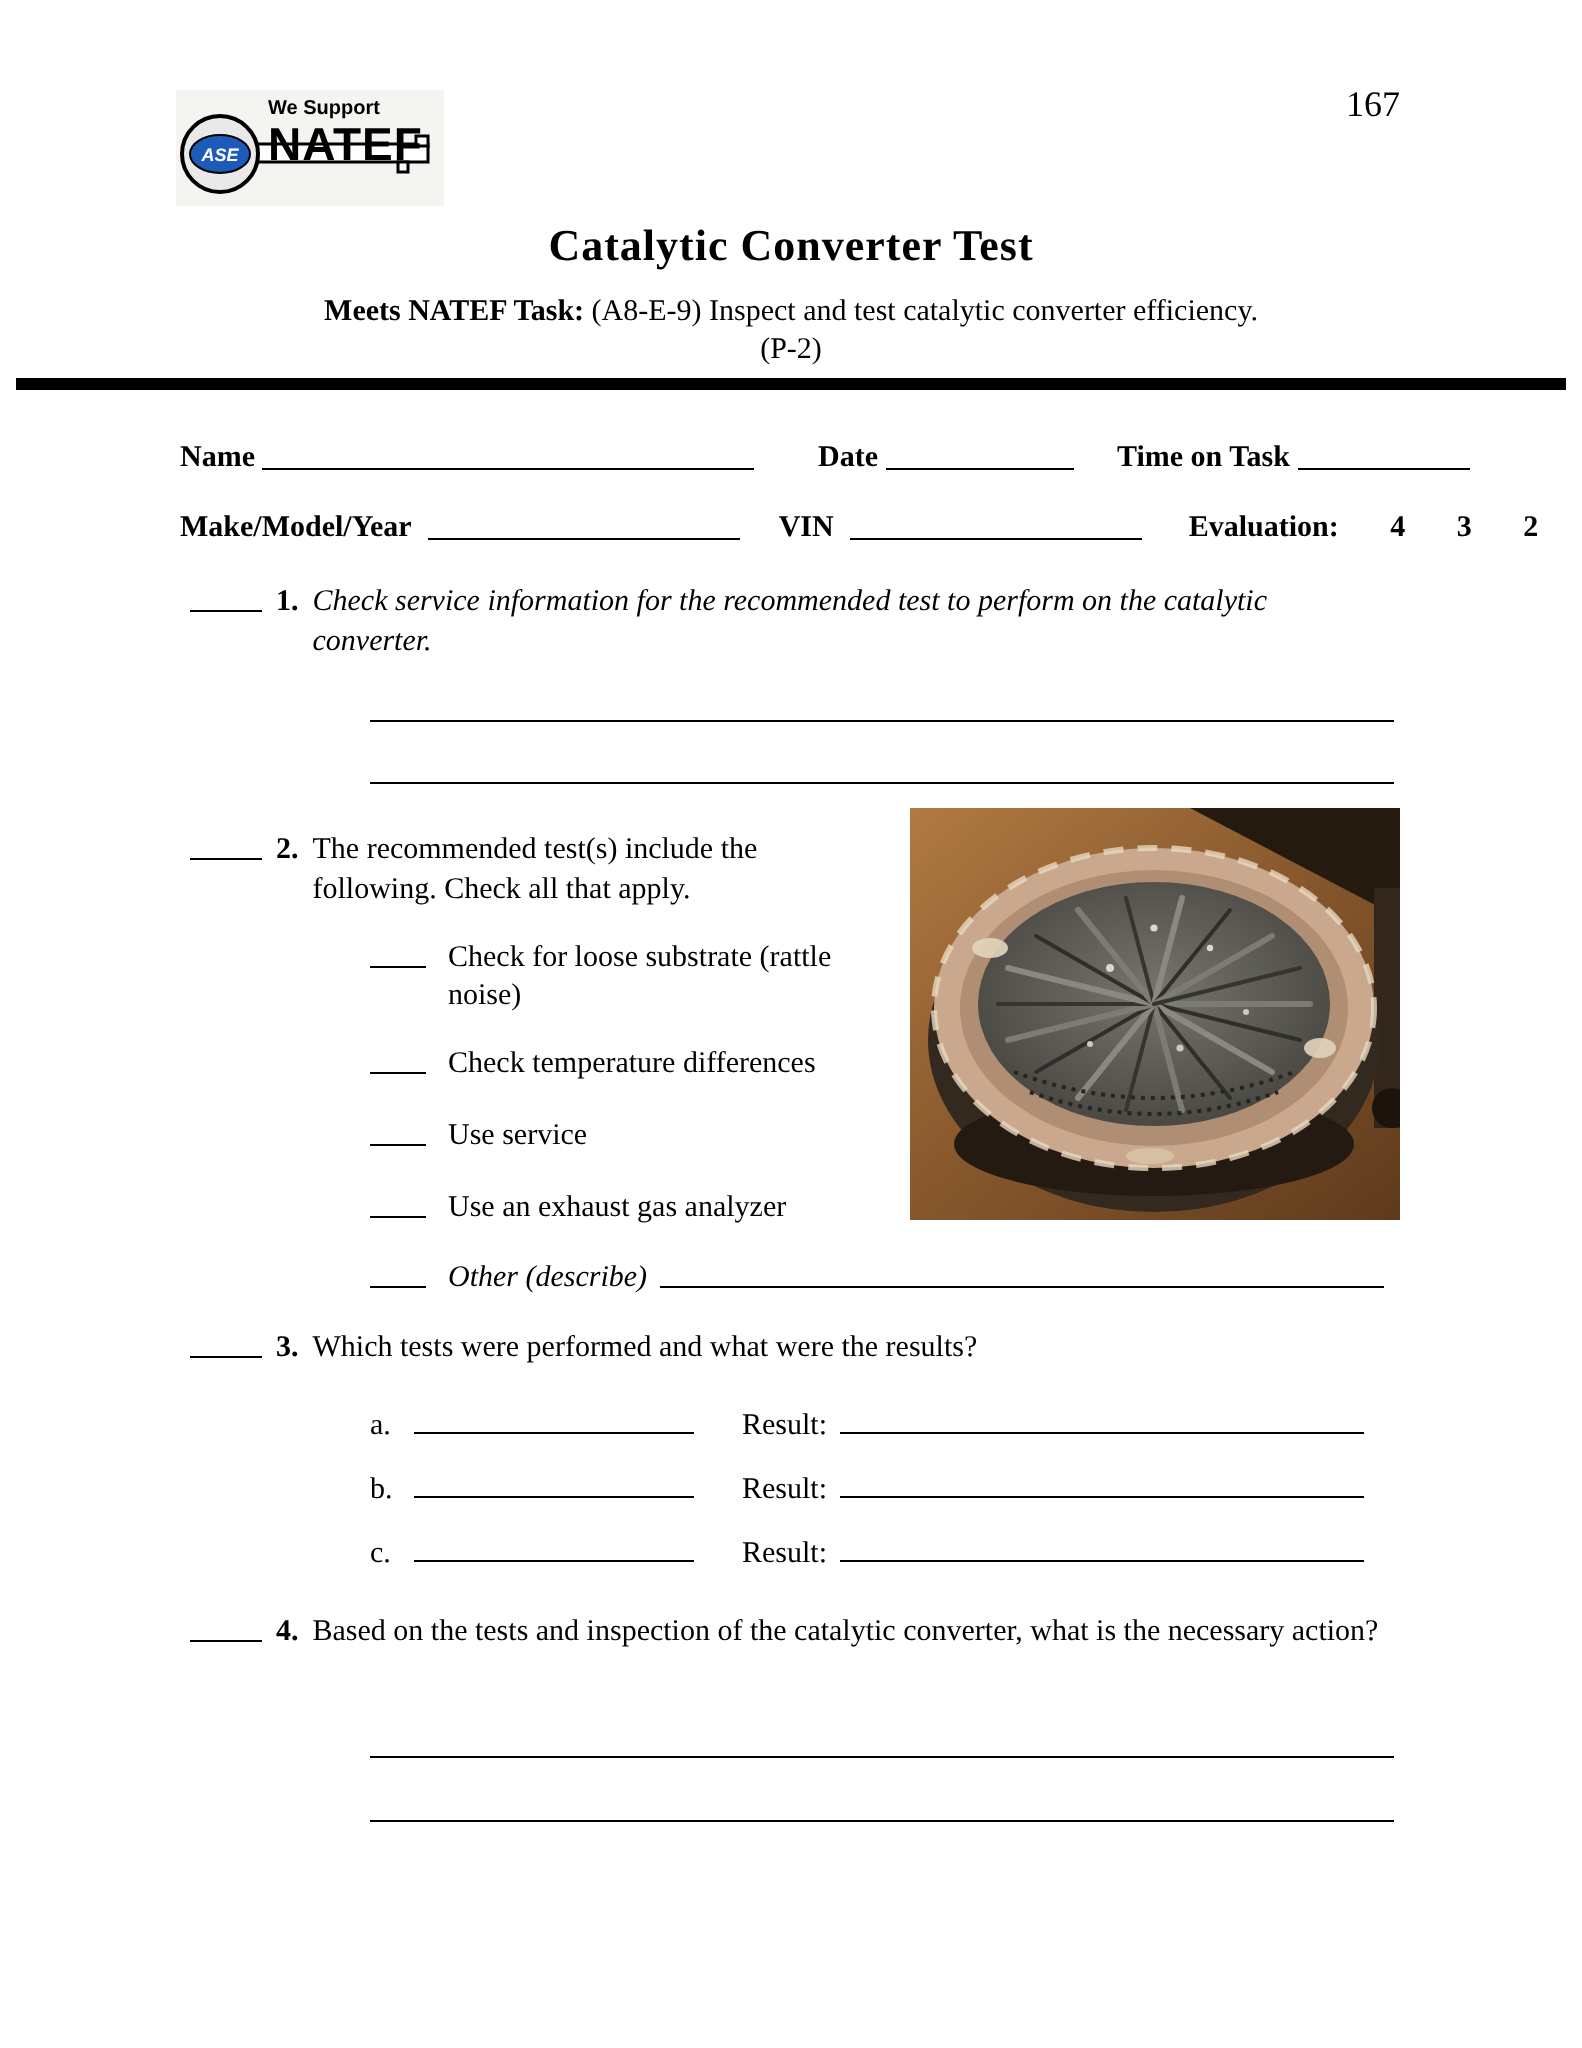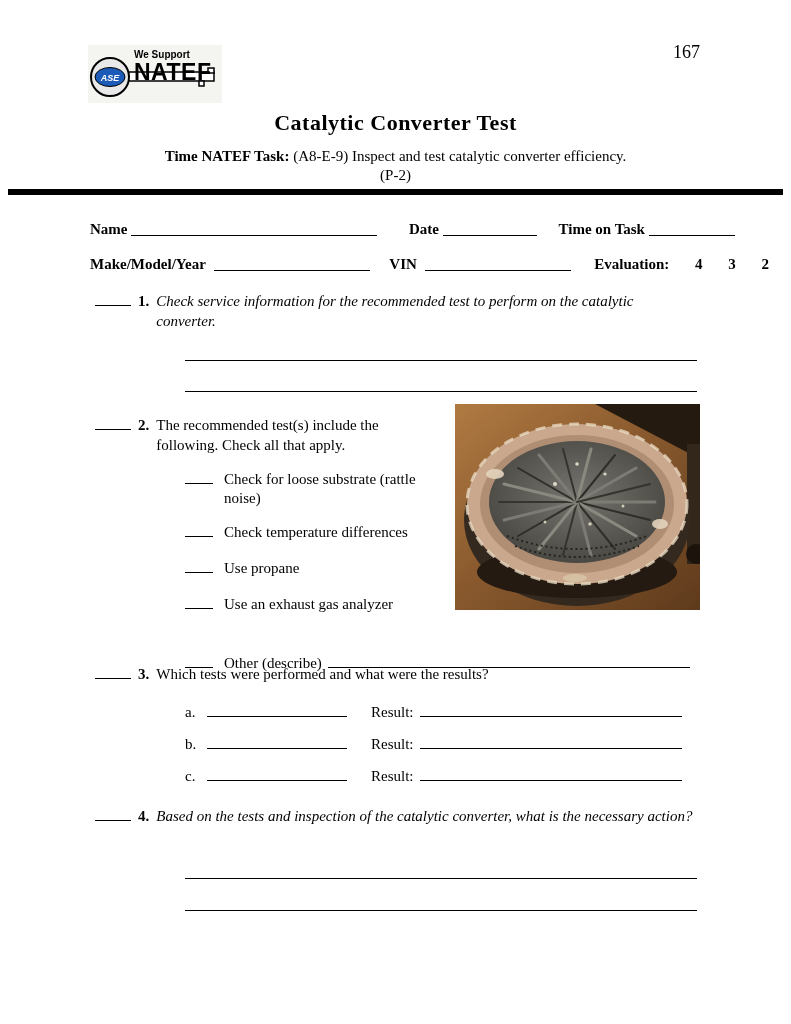--- a/index.html
+++ b/index.html
@@ -50,21 +50,21 @@
       <text x="22" y="35.5" text-anchor="middle" font-family="Liberation Sans, sans-serif" font-size="9" font-style="italic" font-weight="bold" fill="#ffffff">ASE</text>
     </svg>
     <div class="abs" style="left:46px;top:4px;font-family:'Liberation Sans',sans-serif;font-size:10px;font-weight:bold;">We Support</div>
     <div class="abs" style="left:46px;top:14px;font-family:'Liberation Sans',sans-serif;font-size:23px;font-weight:bold;letter-spacing:.5px;">NATEF</div>
   </div>
 
   <div class="abs pgnum" style="left:673px;top:42px;">167</div>
 
   <div class="abs center title" style="top:110px;">Catalytic Converter Test</div>
   <div class="abs center" style="top:148px;">
-    <span class="b">Time NATEF Task:</span>
+    <span class="b">Meets NATEF Task:</span>
     <span>(A8-E-9)  Inspect and test catalytic converter efficiency.</span>
   </div>
   <div class="abs center" style="top:167px;">(P-2)</div>
 
   <div class="thickbar" style="top:189px;"></div>
 
   <div class="abs" style="left:90px;top:221px;white-space:nowrap;">
     <span class="b">Name</span>
     <span class="blank" style="width:246px;"></span>
     <span class="b" style="margin-left:28px;">Date</span>
@@ -167,27 +167,27 @@
   <div class="abs opt-row" style="left:185px;top:470px;">
     <span class="opt-blank"></span>
     <span style="width:212px;">Check for loose substrate (rattle noise)</span>
   </div>
   <div class="abs opt-row" style="left:185px;top:523px;">
     <span class="opt-blank"></span>
     <span>Check temperature differences</span>
   </div>
   <div class="abs opt-row" style="left:185px;top:559px;">
     <span class="opt-blank"></span>
-    <span>Use propane</span>
+    <span>Use service</span>
   </div>
   <div class="abs opt-row" style="left:185px;top:595px;">
     <span class="opt-blank"></span>
     <span>Use an exhaust gas analyzer</span>
   </div>
-  <div class="abs opt-row" style="left:185px;top:654px;">
+  <div class="abs opt-row" style="left:185px;top:630px;font-style:italic;">
     <span class="opt-blank"></span>
     <span>Other (describe)</span>
     <span class="blank" style="width:362px;margin-left:6px;"></span>
   </div>
 
   <div class="abs q-row" style="left:95px;top:664px;">
     <span class="q-blank"></span>
     <span class="q-num">3.</span>
     <span>Which tests were performed and what were the results?</span>
   </div>
@@ -207,18 +207,18 @@
   <div class="abs res-row" style="left:185px;top:767px;">
     <span style="width:22px;">c.</span>
     <span class="blank" style="width:140px;"></span>
     <span style="margin-left:24px;">Result:</span>
     <span class="blank" style="width:262px;margin-left:6px;"></span>
   </div>
 
   <div class="abs q-row" style="left:95px;top:806px;">
     <span class="q-blank"></span>
     <span class="q-num">4.</span>
-    <span style="width:545px;font-style:italic;">Based on the tests and inspection of the catalytic converter, what is the necessary action?</span>
+    <span style="width:545px;">Based on the tests and inspection of the catalytic converter, what is the necessary action?</span>
   </div>
   <div class="rule" style="left:185px;top:878px;width:512px;"></div>
   <div class="rule" style="left:185px;top:910px;width:512px;"></div>
 
 </div>
 
 </body></html>

